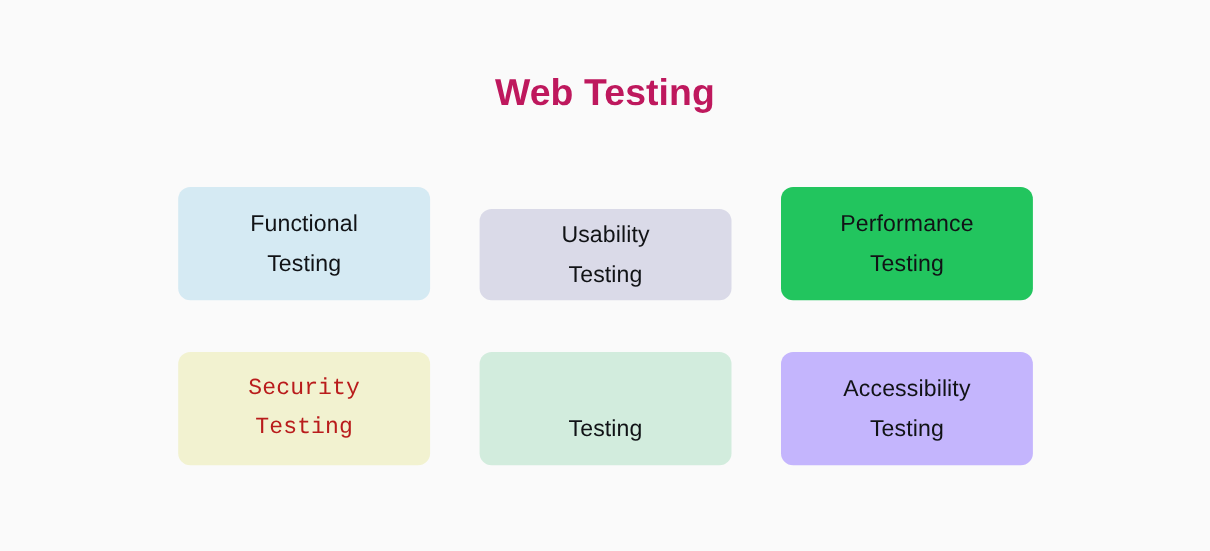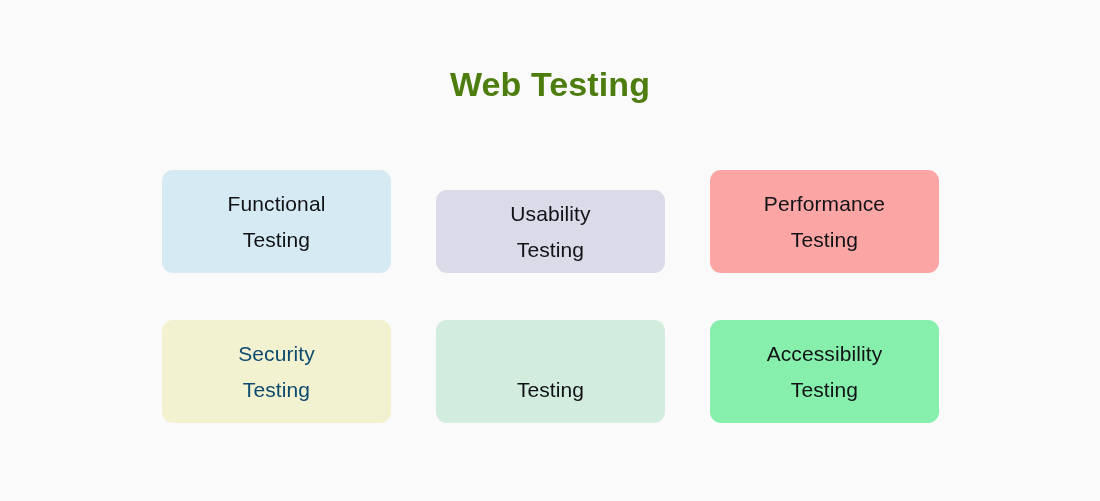--- a/index.html
+++ b/index.html
@@ -57,60 +57,60 @@
     color: #111316;
     line-height: 1.68;
     letter-spacing: 0.1px;
   }
 </style>
 </head>
 <body style="background: rgb(250, 250, 250);">
 
 <div class="page">
 
-  <div class="title" style="color: #4d7c0f;">Web Testing</div>
+  <div class="title" style="color: #be185d;">Web Testing</div>
 
   <div class="grid">
 
     <div class="card" style="background: rgb(213, 234, 243);">
       <div class="card-label" style="color: rgb(17, 19, 22);">
         <span>Functional</span><br>
         <span>Testing</span>
       </div>
     </div>
 
     <div class="card" style="background: rgb(218, 218, 232); margin-top: 20px;">
       <div class="card-label" style="color: rgb(17, 19, 22);">
         <span>Usability</span><br>
         <span>Testing</span>
       </div>
     </div>
 
-    <div class="card" style="background: #fca5a5;">
+    <div class="card" style="background: #22c55e;">
       <div class="card-label" style="color: rgb(17, 19, 22);">
         <span>Performance</span><br>
         <span>Testing</span>
       </div>
     </div>
 
     <div class="card" style="background: rgb(242, 242, 208);">
-      <div class="card-label" style="color: #0c4a6e;">
+      <div class="card-label" style="color: #b91c1c; font-family: Liberation Mono, monospace;">
         <span>Security</span><br>
         <span>Testing</span>
       </div>
     </div>
 
     <div class="card" style="background: rgb(210, 236, 221);">
       <div class="card-label" style="color: rgb(17, 19, 22);">
         <br>
         <span>Testing</span>
       </div>
     </div>
 
-    <div class="card" style="background: #86efac;">
+    <div class="card" style="background: #c4b5fd;">
       <div class="card-label" style="color: rgb(17, 19, 22);">
         <span>Accessibility</span><br>
         <span>Testing</span>
       </div>
     </div>
 
   </div>
 </div>
 
 </body></html>

